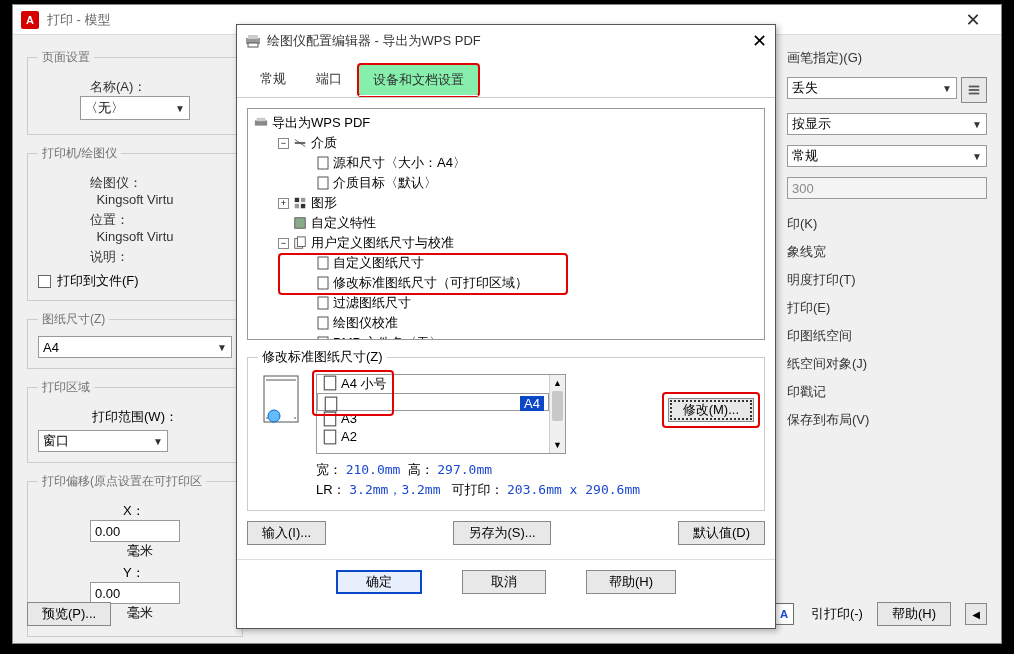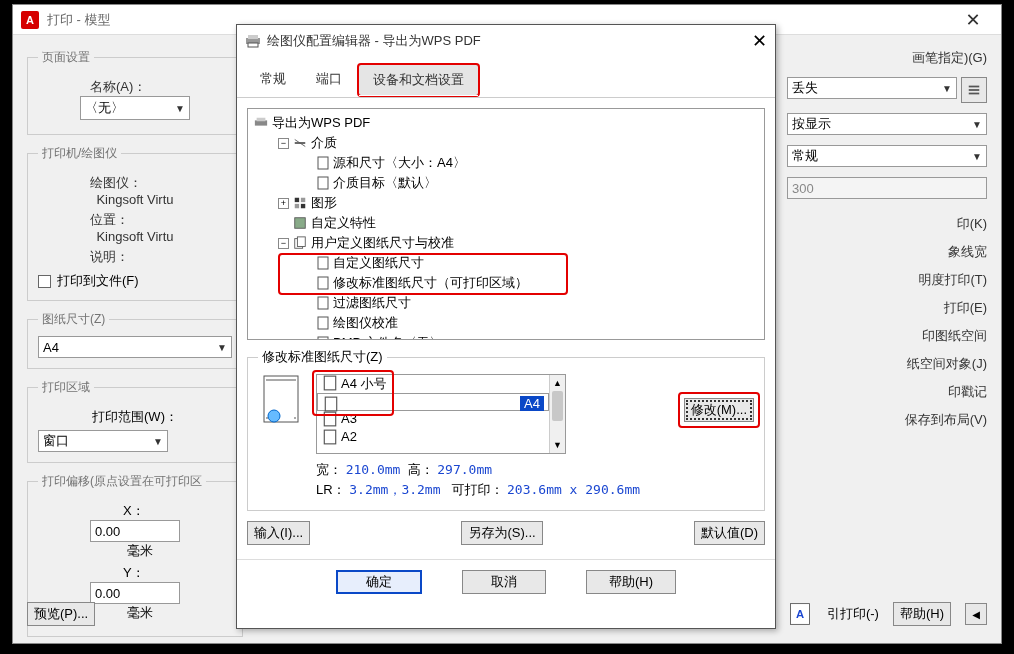--- a/index.html
+++ b/index.html
@@ -22,36 +22,36 @@
 .row .val { color: #333; }
 .sel { background: #fff; border: 1px solid #999; padding: 2px 4px; flex: 1; height: 22px; display: flex; align-items: center; justify-content: space-between; }
 .sel .caret { font-size: 10px; color: #333; }
 .txtbox { background: #fff; border: 1px solid #999; height: 22px; padding: 0 4px; display: flex; align-items: center; }
 .chk { display: flex; align-items: center; gap: 6px; }
 .chk .box { width: 13px; height: 13px; border: 1px solid #666; background: #fff; }
 
 .left-col { position: absolute; left: 14px; top: 14px; width: 560px; }
 .right-col { position: absolute; right: 14px; top: 14px; width: 200px; }
 
-.btn { background: #e8e8e8; border: 1px solid #888; padding: 3px 6px; cursor: pointer; height: 24px; display: inline-flex; align-items: center; }
+.btn { background: #e8e8e8; border: 1px solid #888; padding: 3px 14px; cursor: pointer; height: 24px; display: inline-flex; align-items: center; }
 .icon-btn { width: 26px; height: 26px; border: 1px solid #888; background: #e8e8e8; display: inline-flex; align-items: center; justify-content: center; }
 
 
 .main-bottom { position: absolute; left: 14px; bottom: 16px; right: 14px; display: flex; justify-content: space-between; align-items: center; }
 
 
 .cfg-dialog { position: absolute; left: 236px; top: 24px; width: 540px; height: 605px; background: #fff; border: 1px solid #555; box-shadow: 2px 2px 6px rgba(0,0,0,0.3); z-index: 10; }
 .cfg-title { display: flex; align-items: center; height: 32px; padding: 0 8px; }
 .cfg-title .printer-icon { width: 16px; height: 14px; margin-right: 6px; }
 .cfg-title .title-text { flex: 1; color: #333; }
 .cfg-title .close-btn { width: 30px; text-align: right; font-size: 18px; cursor: pointer; }
 
 .tab-strip { display: flex; padding: 6px 8px 0 8px; border-bottom: 1px solid #ccc; }
 .tab { padding: 6px 14px; border: 1px solid transparent; border-bottom: none; cursor: pointer; color: #333; }
-.tab.active { border-color: #ccc; background: #e5e5e5; position: relative; }
+.tab.active { border-color: #ccc; background: #86efac; position: relative; }
 .tab.active::after { content: ""; position: absolute; left: 0; right: 0; bottom: -1px; height: 1px; background: #fff; }
 .red-hl { border: 2px solid #e30000 !important; border-radius: 4px; }
 
 .tree-box { margin: 10px 10px 8px 10px; border: 1px solid #999; height: 232px; overflow-y: scroll; padding: 4px 2px; background: #fff; position: relative; }
 .tree li { white-space: nowrap; padding-left: 14px; line-height: 20px; display: flex; align-items: center; gap: 4px; }
 .tree li.lvl1 { padding-left: 28px; }
 .tree li.lvl2 { padding-left: 52px; }
 .tree .expander { width: 11px; height: 11px; border: 1px solid #888; font-size: 9px; line-height: 9px; text-align: center; display: inline-block; }
 .tree .noexp { width: 11px; display: inline-block; }
 .tree-hl-box { position: absolute; border: 2px solid #e30000; border-radius: 4px; pointer-events: none; }
@@ -70,21 +70,21 @@
 .modify-row { display: flex; align-items: flex-start; gap: 12px; }
 .sz-text { margin-top: 6px; line-height: 20px; }
 .sz-text .blue { color: #1b47d1; font-family: Consolas, monospace; }
 
 .cfg-bottom { display: flex; justify-content: space-between; padding: 0 10px 8px; }
 .cfg-final { display: flex; justify-content: center; gap: 40px; padding: 10px 12px; border-top: 1px solid #ddd; margin-top: 6px; }
 .btn.def { background: #e7eefc; border: 2px solid #0a48c7; }
 .btn.hl { outline: 2px dotted #333; outline-offset: -4px; }
 
 
-.peek { color: #333; margin-bottom: 10px; text-align: right; }
+.peek { color: #333; margin-bottom: 10px; }
 
 
 svg.ic { width: 14px; height: 14px; }
 svg.pg { width: 12px; height: 14px; }
 svg.paper-big { width: 46px; height: 56px; }
 </style>
 </head>
 <body>
 
 <div class="main-dialog">

